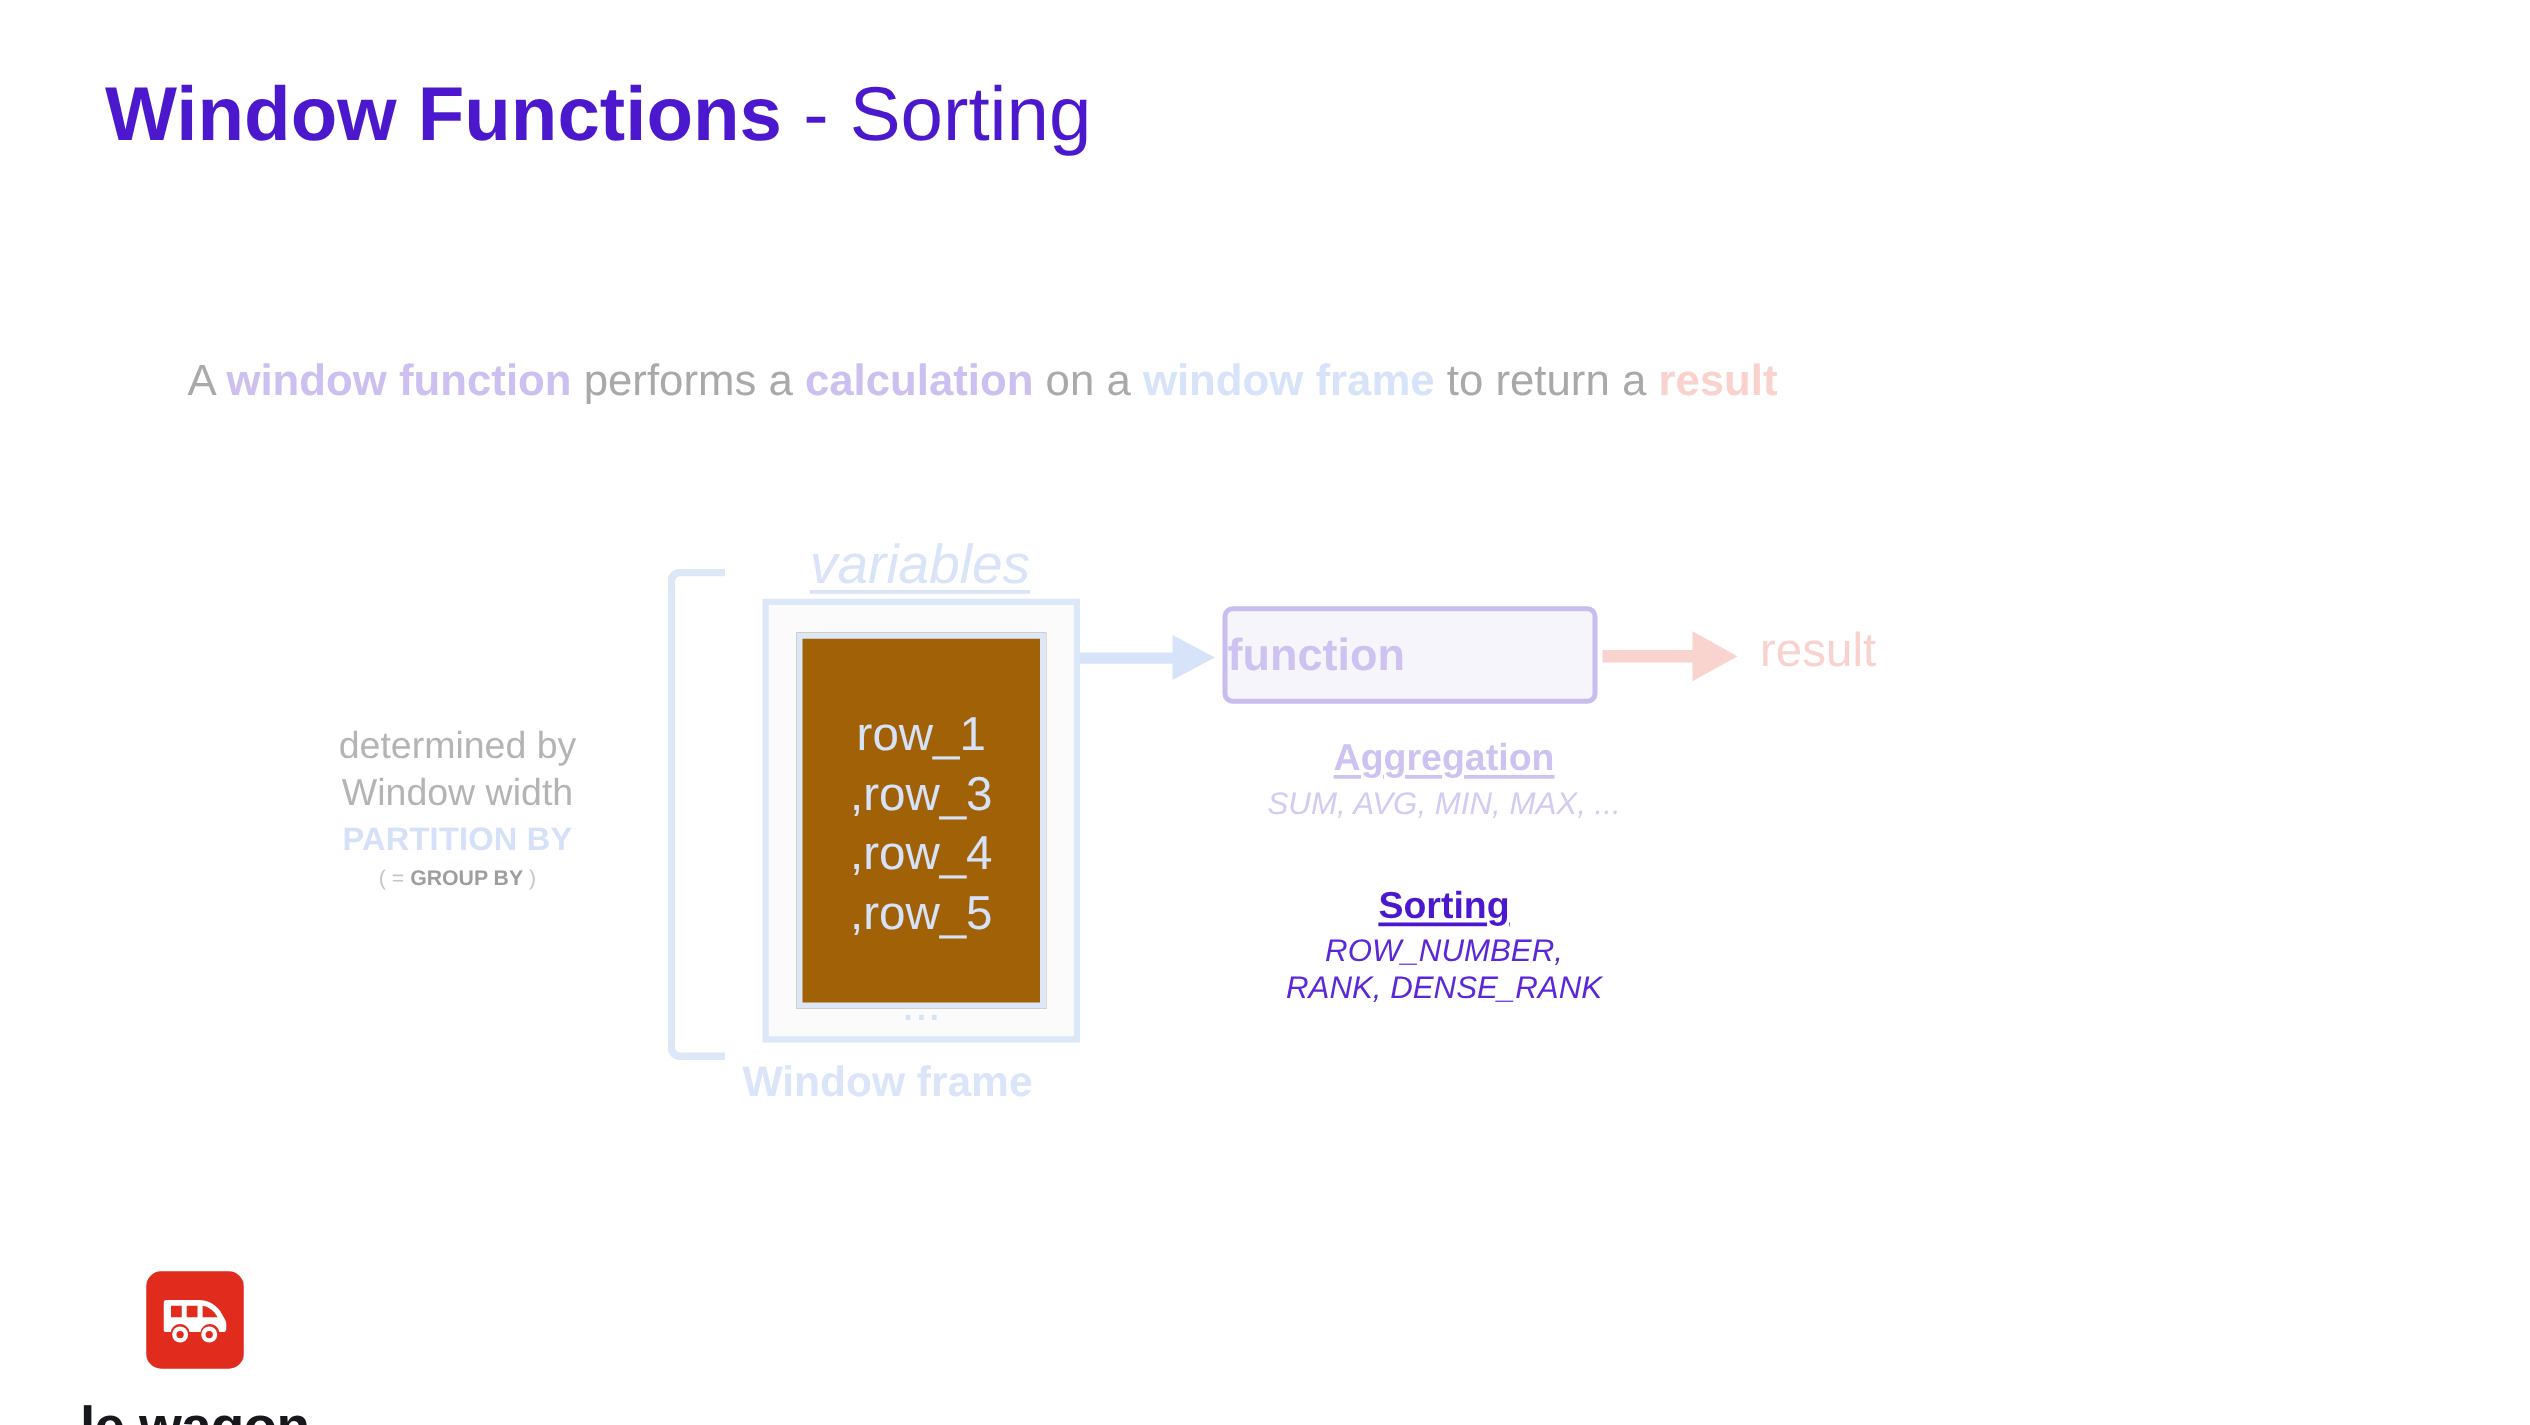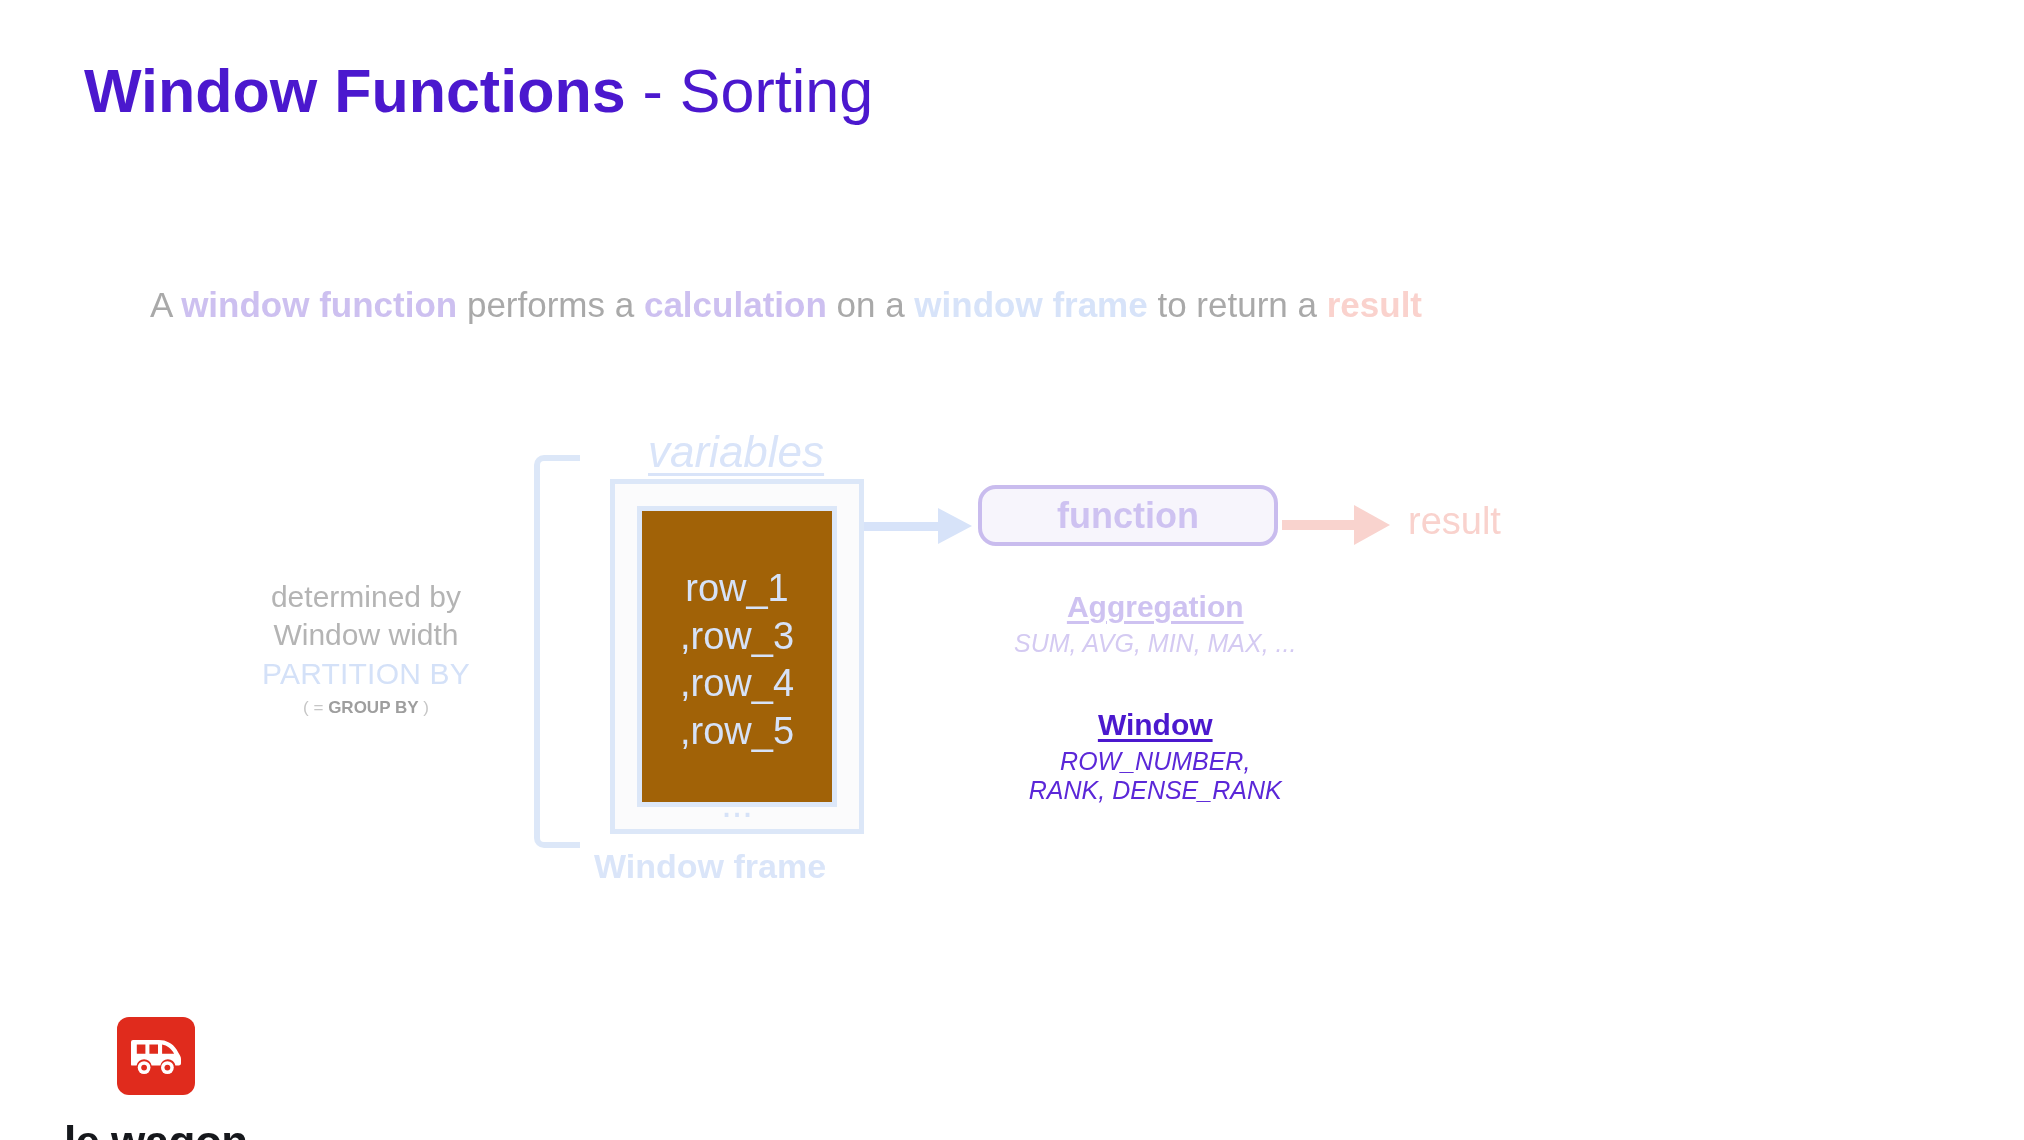--- a/index.html
+++ b/index.html
@@ -128,22 +128,22 @@
     text-align: center;
     line-height: 1.28;
   }
   .partition-block .pl-line {
     display: block;
     font-size: 30px;
     color: #B4B4B4;
   }
   .partition-block .pl-strong {
     display: block;
-    font-size: 30px;
-    font-weight: 400;
+    font-size: 26px;
+    font-weight: 700;
     color: #D4E1F8;
     letter-spacing: .2px;
     text-align: center;
   }
   .partition-block .pl-small {
     display: block;
     margin-top: 4px;
     font-size: 17px;
     color: #C6C6C6;
   }
@@ -171,27 +171,27 @@
     border-bottom: 18px solid transparent;
     border-left: 34px solid #D7E3F9;
   }
 
   
   .function-box {
     position: absolute;
     left: 978px;
     top: 485px;
     width: 300px;
-    height: 61px;
+    height: 78px;
     border: 4px solid #C9BCEE;
-    border-radius: 18px;
+    border-radius: 8px;
     background: #F7F5FC;
     display: flex;
     align-items: center;
-    justify-content: center;
+    justify-content: flex-start;
   }
   .function-box .fn-label {
     font-size: 36px;
     font-weight: 700;
     color: #CEC2F1;
   }
 
   
   .arrow-pink {
     position: absolute;
@@ -331,21 +331,21 @@
     </div>
 
     <div class="result-label">result</div>
 
     <div class="fn-details">
       <div class="fn-group agg">
         <div class="fn-head">Aggregation</div>
         <div class="fn-sub">SUM, AVG, MIN, MAX, ...</div>
       </div>
       <div class="fn-group sort">
-        <div class="fn-head">Window</div>
+        <div class="fn-head">Sorting</div>
         <div class="fn-sub">
           <span>ROW_NUMBER,</span>
           <span>RANK, DENSE_RANK</span>
         </div>
       </div>
     </div>
 
   </div>
 
   <div class="logo">

